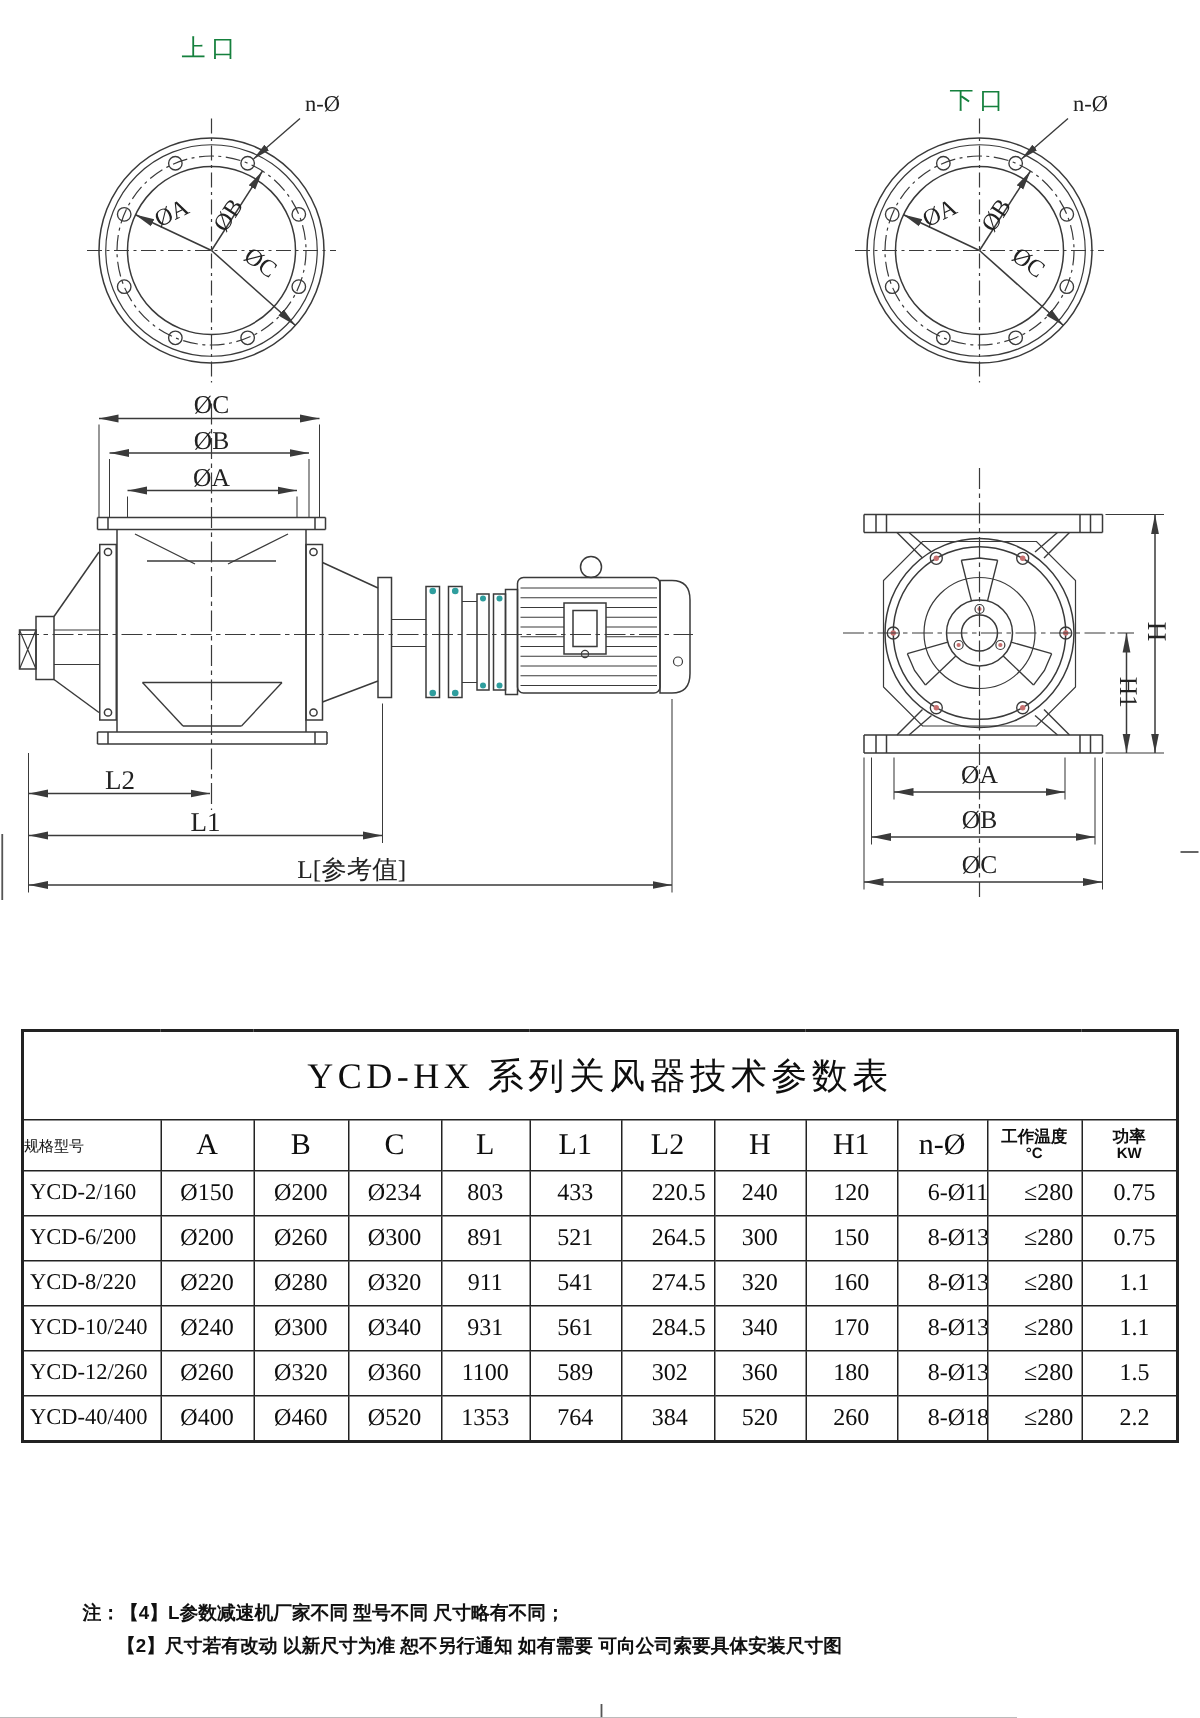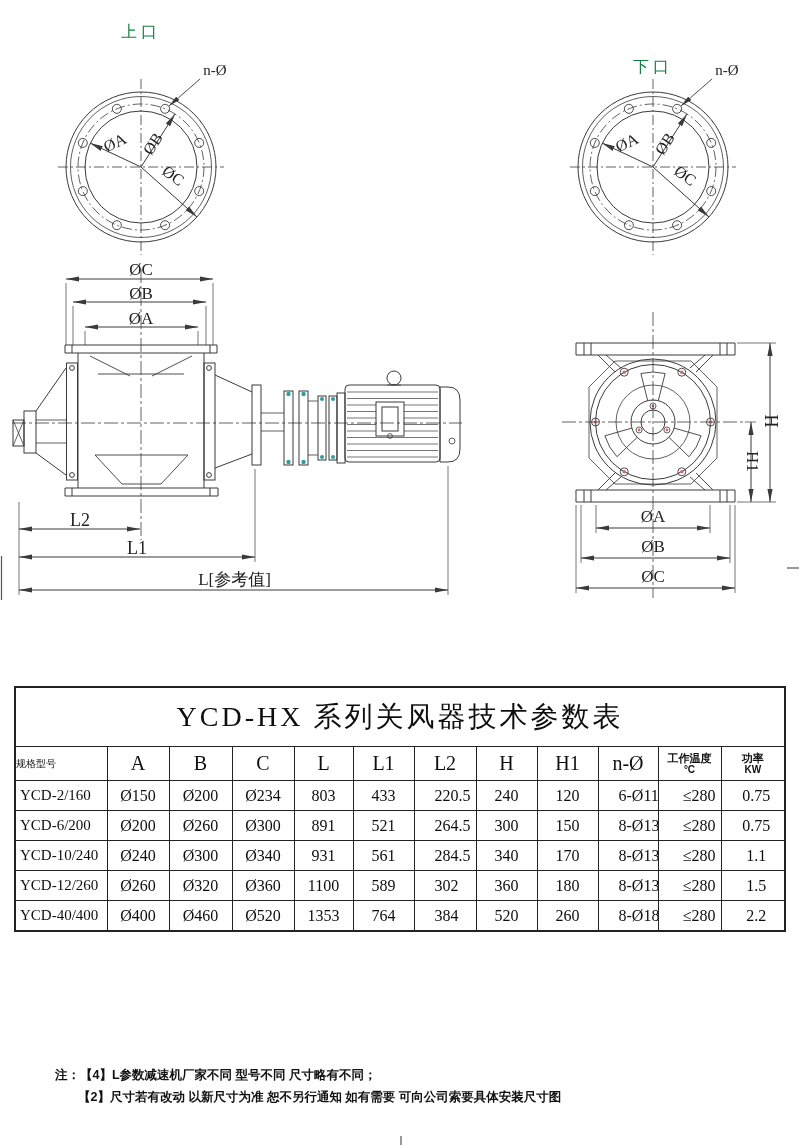--- a/index.html
+++ b/index.html
@@ -10,21 +10,21 @@
   .lbl{position:absolute;font-family:"Liberation Serif","DejaVu Serif",serif;color:#222;
        text-align:center;white-space:nowrap;line-height:1;}
   .lbl.rot{transform-origin:center center;}
   .dia-title{position:absolute;font-size:16px;letter-spacing:4px;color:#15803d;
              font-family:Liberation Serif, serif;text-align:center;white-space:nowrap;}
   
   #spec-table{position:absolute;left:14px;top:686px;width:770px;border-collapse:collapse;
               table-layout:fixed;color:#0e0e0e;}
   #spec-table th,#spec-table td{border:1px solid #222;padding:0;overflow:hidden;white-space:nowrap;}
   #spec-table{border:2px solid #222;}
-  .title-cell{height:58px;font-size:28px;font-weight:400;letter-spacing:3px;text-align:center;
+  .title-cell{height:58px;font-size:24px;font-weight:400;letter-spacing:3px;text-align:center;
               font-family:"Liberation Serif","DejaVu Serif",serif;}
   .hdr-row th{height:33px;font-weight:400;}
   .hdr-letter{font-family:"Liberation Serif","DejaVu Serif",serif;font-size:20px;text-align:center;}
   .hdr-cn{font-family:"Liberation Sans",sans-serif;font-weight:bold;font-size:10px;text-align:left;}
   .hdr-stack{text-align:center;}
   .hdr-stack .t{font-family:"Liberation Sans",sans-serif;font-weight:bold;font-size:11px;line-height:12px;}
   .hdr-stack .b{font-family:"Liberation Sans",sans-serif;font-weight:bold;font-size:10px;line-height:11px;}
   #spec-table tbody td{height:29px;font-family:"Liberation Serif","DejaVu Serif",serif;
                        font-size:16px;text-align:center;}
   #spec-table tbody td:nth-child(1){text-align:left;padding-left:4px;font-size:15px;}
@@ -402,20 +402,34 @@
           <td>891</td>
           <td>521</td>
           <td>264.5</td>
           <td>300</td>
           <td>150</td>
           <td>8-Ø13</td>
           <td>≤280</td>
           <td>0.75</td>
         </tr>
         <tr>
+          <td>YCD-8/220</td>
+          <td>Ø220</td>
+          <td>Ø280</td>
+          <td>Ø320</td>
+          <td>911</td>
+          <td>541</td>
+          <td>274.5</td>
+          <td>320</td>
+          <td>160</td>
+          <td>8-Ø13</td>
+          <td>≤280</td>
+          <td>1.1</td>
+        </tr>
+        <tr>
           <td>YCD-10/240</td>
           <td>Ø240</td>
           <td>Ø300</td>
           <td>Ø340</td>
           <td>931</td>
           <td>561</td>
           <td>284.5</td>
           <td>340</td>
           <td>170</td>
           <td>8-Ø13</td>

